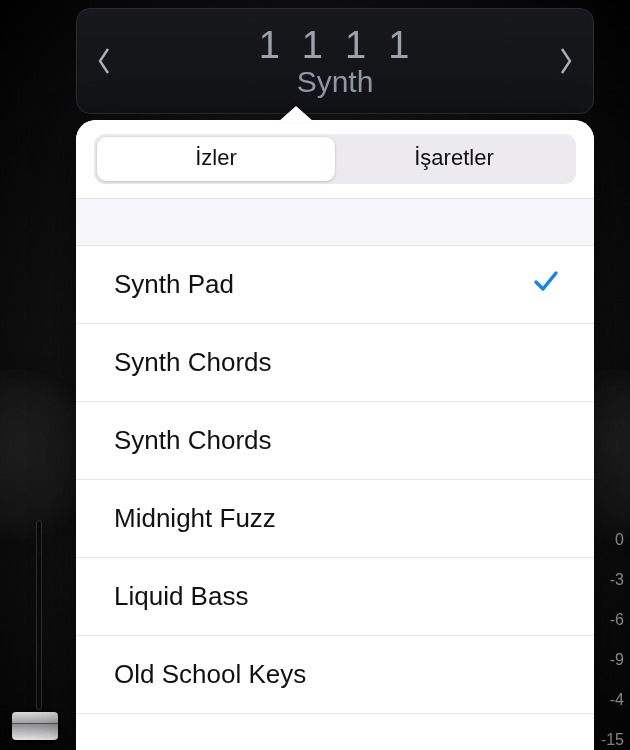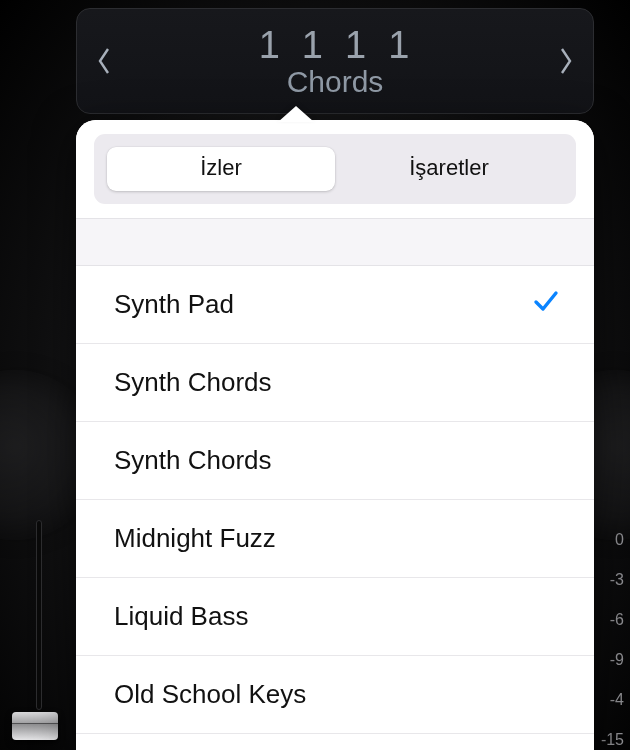--- a/index.html
+++ b/index.html
@@ -132,21 +132,21 @@
   }
 
   .seg-wrap{
     padding: 14px 18px 14px 18px;
     background:#fff;
   }
   .seg {
     display:flex;
     background:#eceaef;
     border-radius:11px;
-    padding:13px;
+    padding:3px;
   }
   .seg button{
     flex:1;
     border:none;
     background:transparent;
     font-size:22px;
     color:#111;
     padding:8px 0 10px;
     border-radius:9px;
     cursor:pointer;
@@ -214,21 +214,21 @@
   </div>
   <div class="center">
     <div class="pos-digits">
       <span class="grp">
         <span>1</span>
         <span>1</span>
         <span>1</span>
       </span>
       <span>1</span>
     </div>
-    <div class="marker-label">Chords</div>
+    <div class="marker-label">Synth</div>
   </div>
   <div class="arrow">
     <svg viewBox="0 0 16 28">
         <polyline points="4,2 12,14 4,26"></polyline>
       </svg>
   </div>
 </div>
 
 <div class="popover-arrow"></div>
 <div class="popover">

